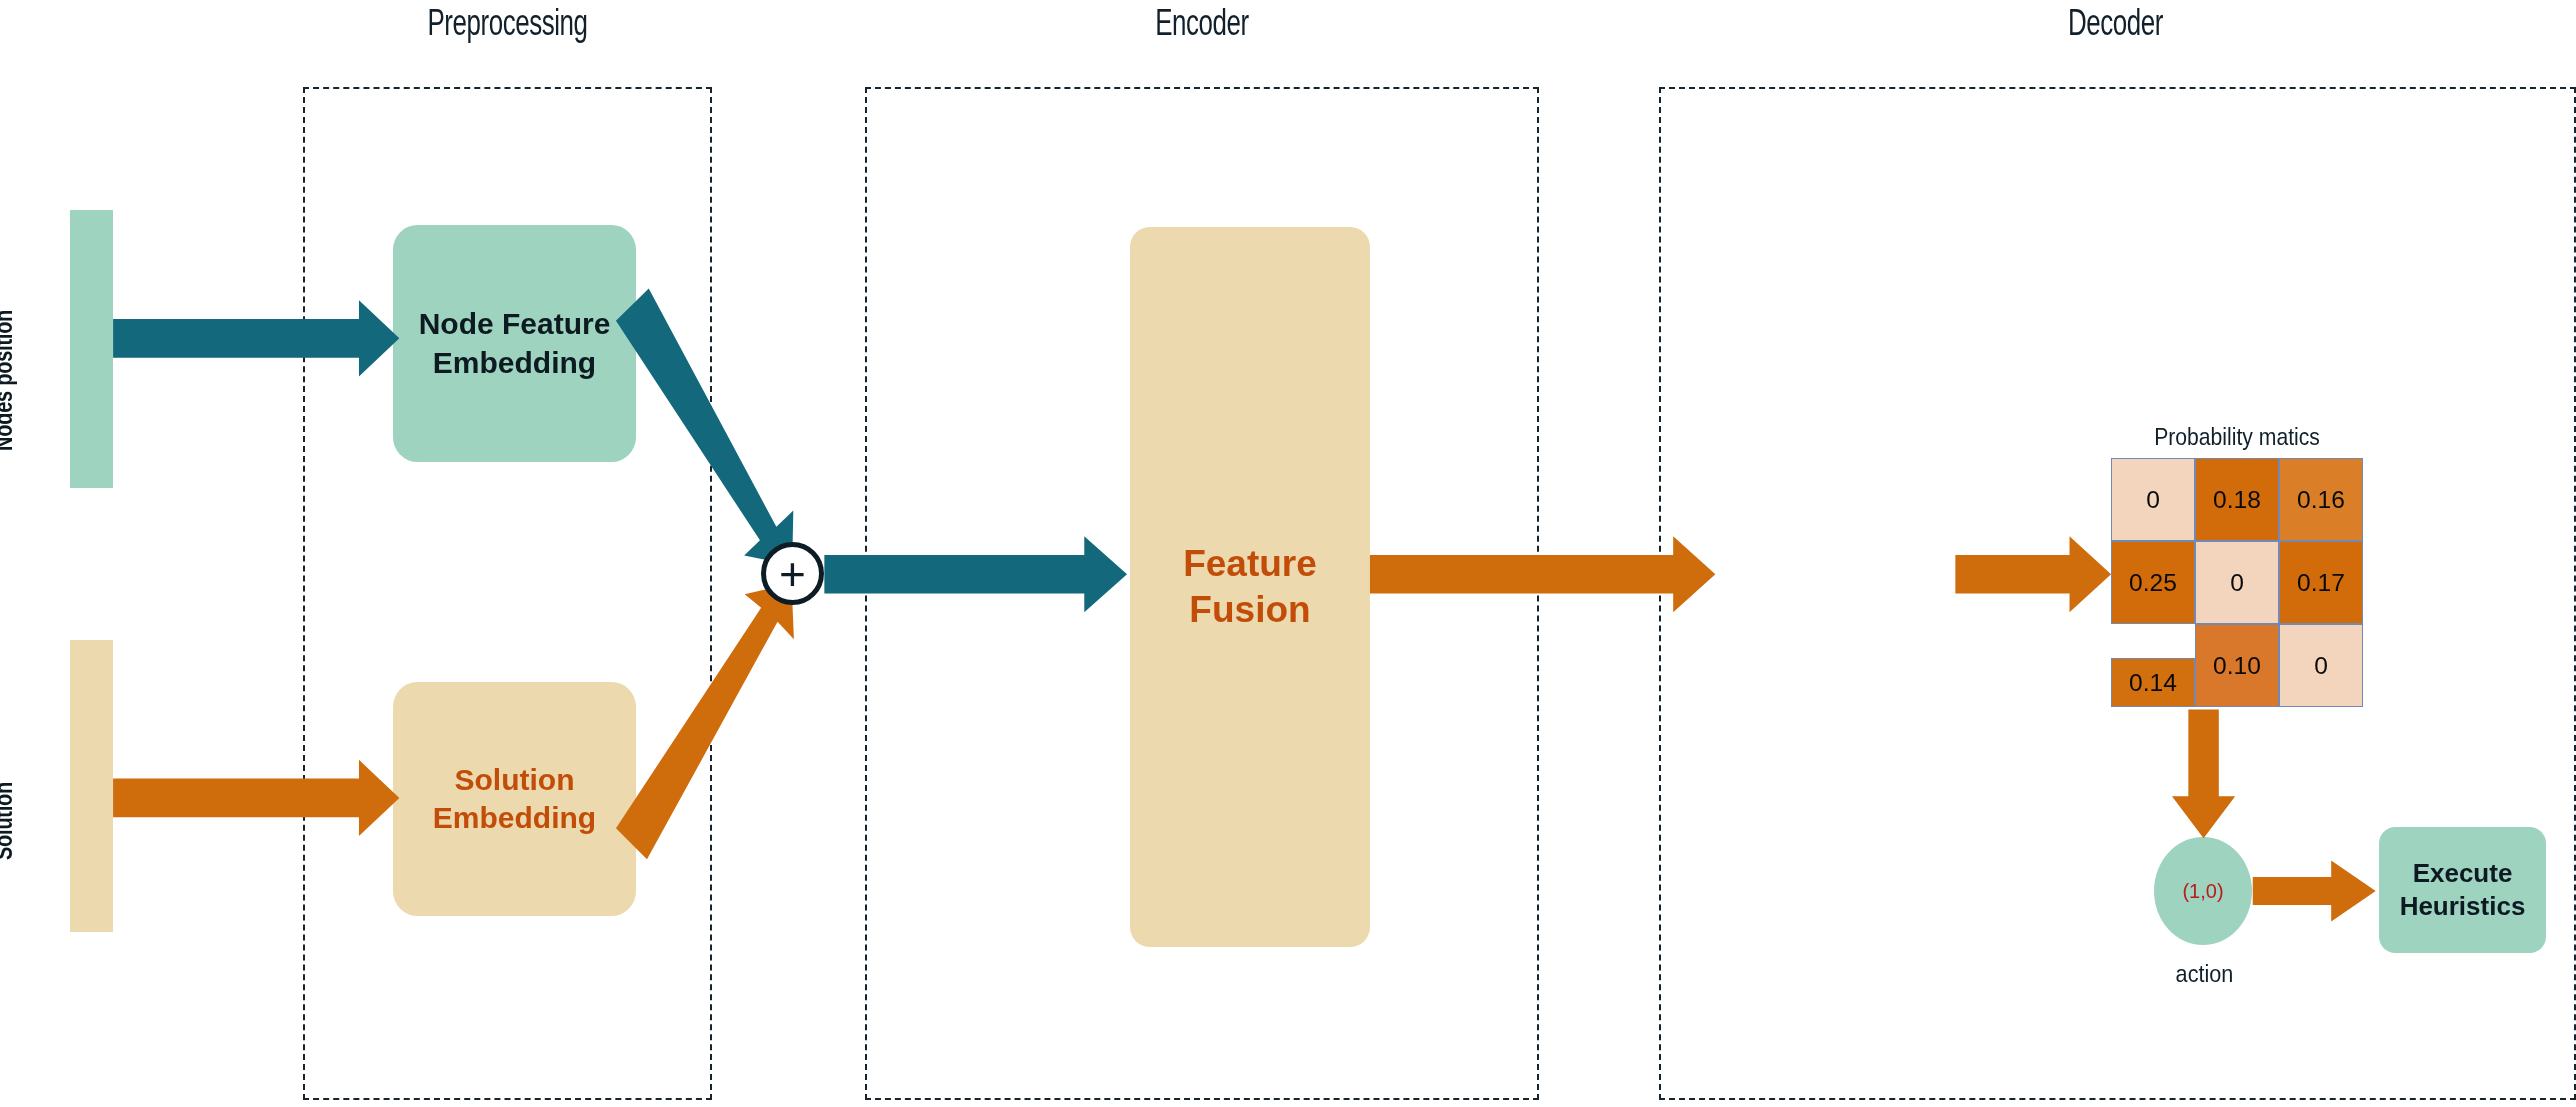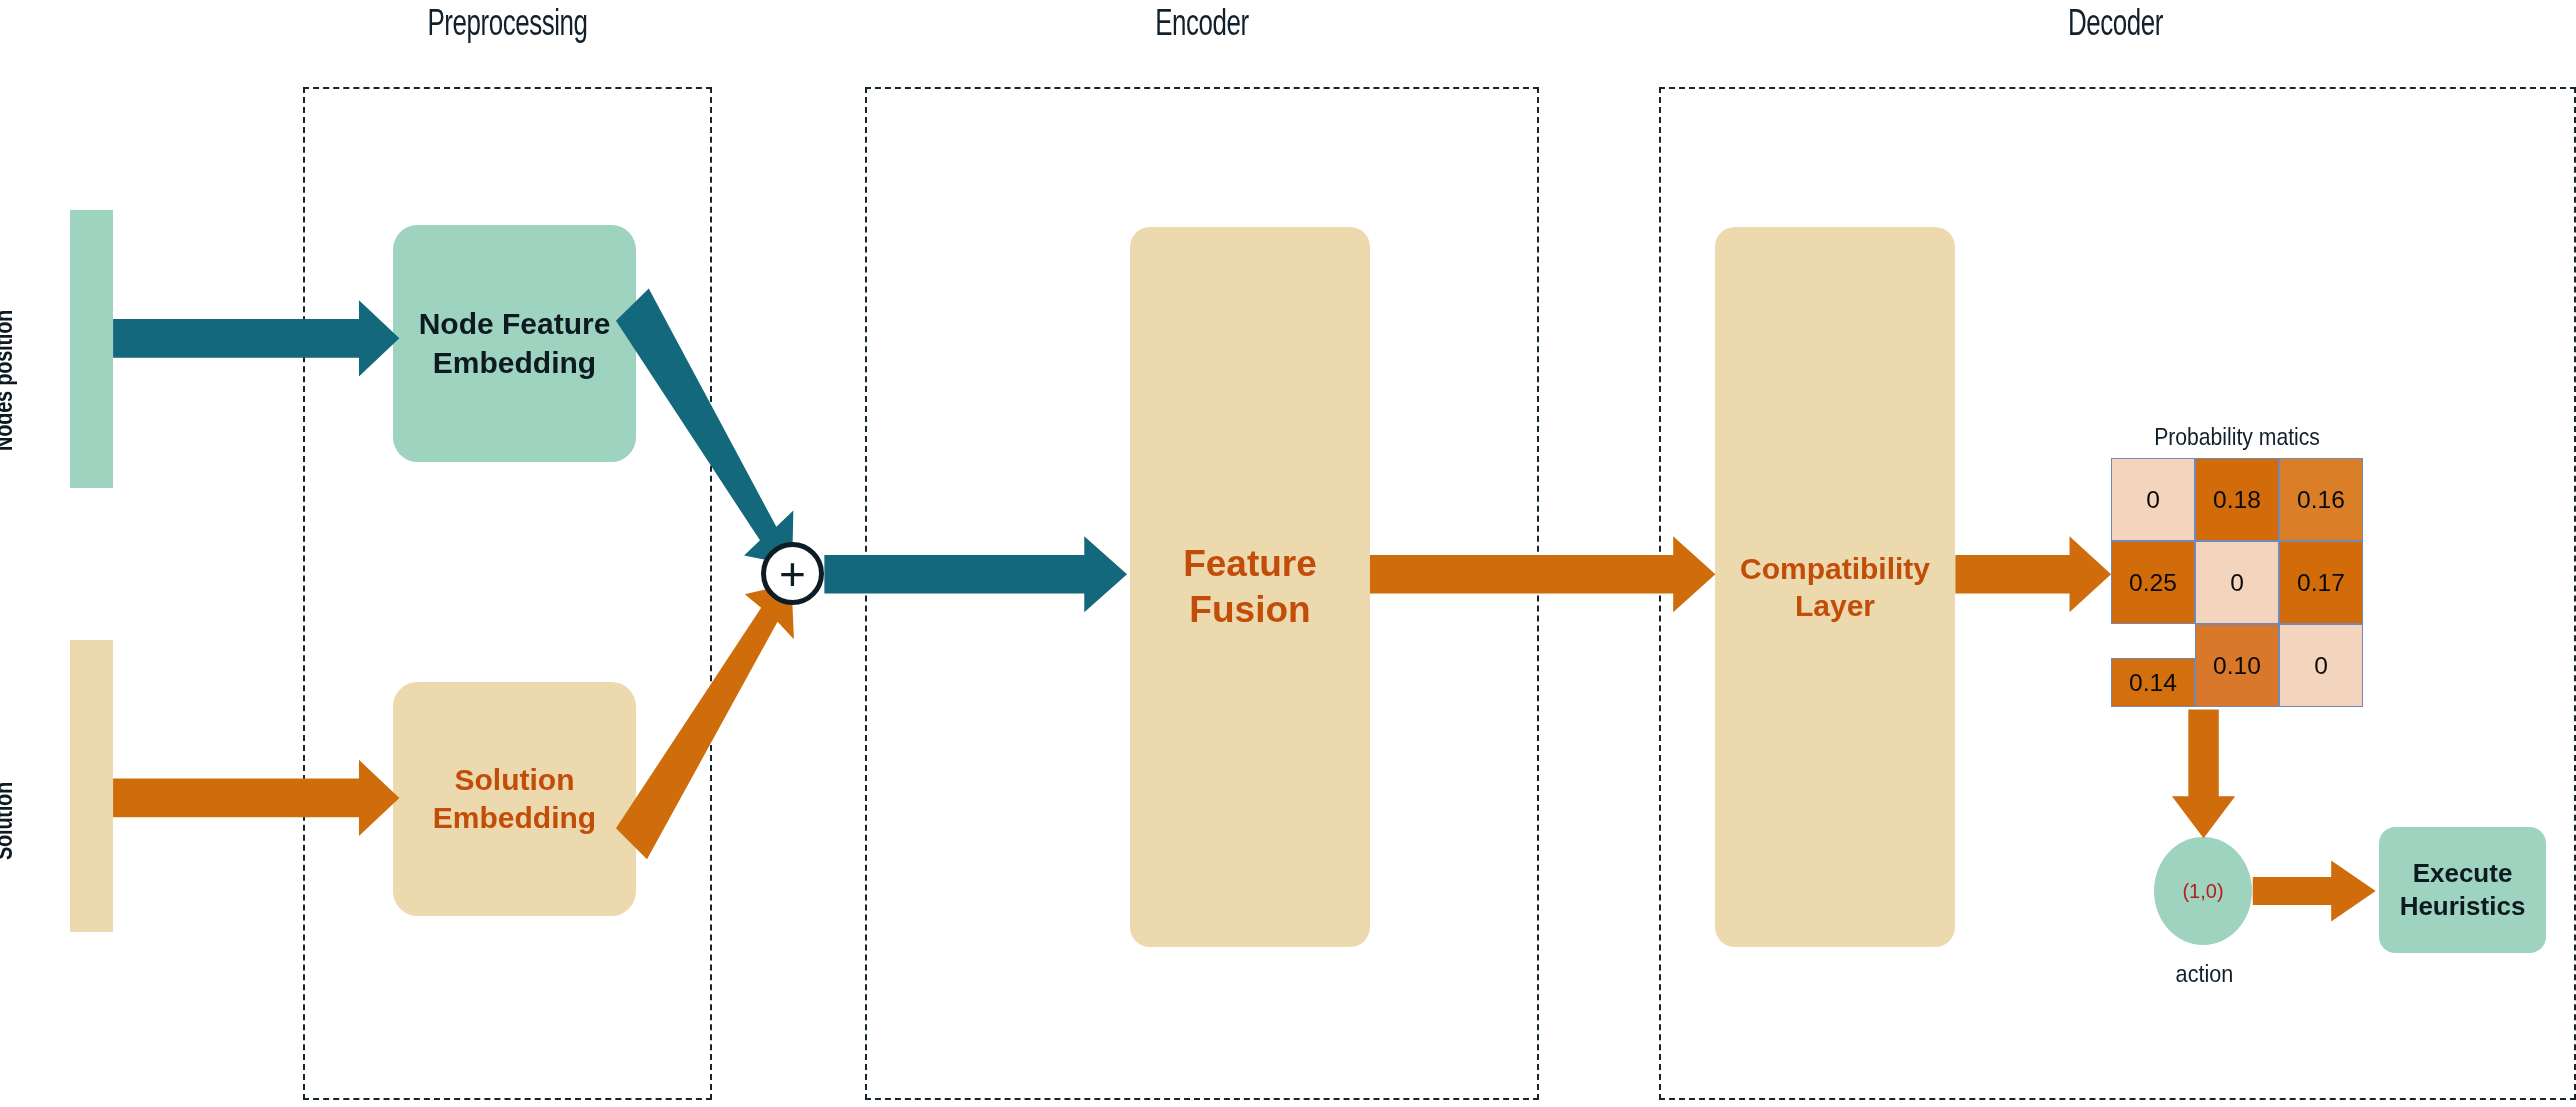--- a/index.html
+++ b/index.html
@@ -195,26 +195,20 @@
       <span>Embedding</span>
     </span>
   </div>
 
   <div class="plus-node" style="left:761px; top:542px; width:63px; height:63px;">+</div>
 
   <div class="tall-box" style="left:1130px; top:227px; width:240px; height:720px; font-size:37px;">
     <span>Feature Fusion</span>
   </div>
 
-  <div class="tall-box" style="left:1715px; top:227px; width:240px; height:720px; font-size:30px;">
-    <span>
-      <span>Compatibility</span><br>
-      <span>Layer</span>
-    </span>
-  </div>
 
   <div id="matrix-wrap" style="left:2111px; top:458px;">
     <div class="matrix-title">Probability matics</div>
     <div class="matrix-grid" id="matrix-grid">
         <div class="cell" style="background: rgb(242, 213, 188); border-color: rgb(115, 136, 181);">0</div>
         <div class="cell" style="background: rgb(210, 107, 9); border-color: rgb(115, 136, 181);">0.18</div>
         <div class="cell" style="background: rgb(218, 127, 40); border-color: rgb(115, 136, 181);">0.16</div>
         <div class="cell" style="background: rgb(210, 107, 9); border-color: rgb(115, 136, 181);">0.25</div>
         <div class="cell" style="background: rgb(242, 213, 188); border-color: rgb(115, 136, 181);">0</div>
         <div class="cell" style="background: rgb(210, 107, 9); border-color: rgb(115, 136, 181);">0.17</div>

